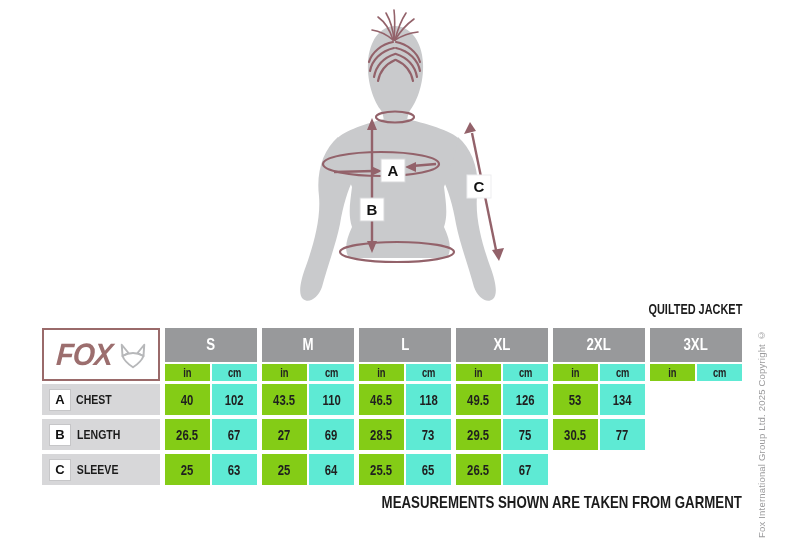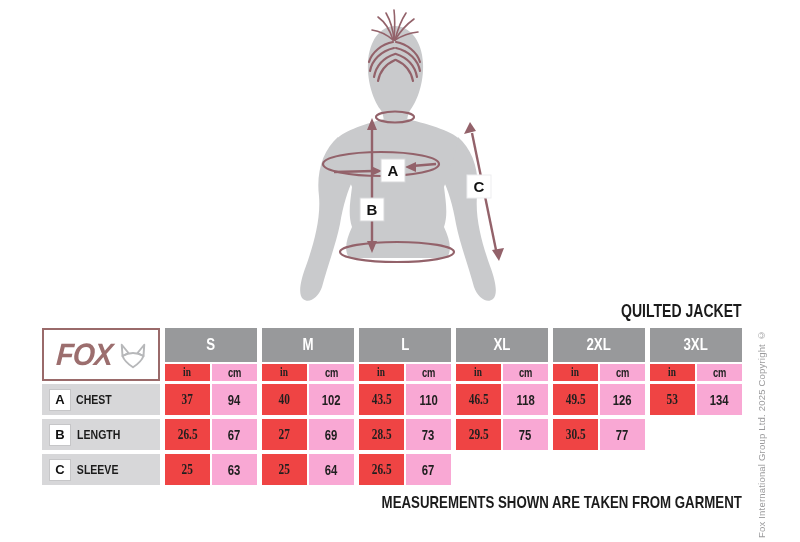--- a/index.html
+++ b/index.html
@@ -11,21 +11,21 @@
   
   .figure-svg { position:absolute; left:0; top:0; }
 
   
   .cnd  { display:inline-block; transform:scaleX(0.78); transform-origin:50% 50%; white-space:nowrap; }
   .cnd-r{ display:inline-block; transform:scaleX(0.78); transform-origin:100% 50%; white-space:nowrap; }
 
   
   .title {
     position:absolute; top:301px; right:58px;
-    font-size:18px; font-weight:bold; color:#1b1b1b; letter-spacing:0px; text-align:right;
+    font-size:14px; font-weight:bold; color:#1b1b1b; letter-spacing:0px; text-align:right;
   }
   .footnote {
     position:absolute; top:493px; right:58px;
     font-size:17px; font-weight:bold; color:#1b1b1b; text-align:right;
   }
 
   
   .size-table { position:absolute; left:42px; top:328px; width:700px; }
   .trow { display:flex; gap:5px; }
   .row-szhead { margin-bottom:2px; }
@@ -43,22 +43,22 @@
   .u-cell {
     width:45px; flex:0 0 45px; height:17px;
     font-weight:bold; font-size:12px; color:#222;
     display:flex; align-items:center; justify-content:center;
   }
   .v-cell {
     width:45px; flex:0 0 45px; height:31px;
     font-weight:bold; font-size:14.5px; color:#1f1f1f;
     display:flex; align-items:center; justify-content:center;
   }
-  .bg-in { background:#ef4444;font-family:Liberation Serif, serif; }
-  .bg-cm { background:#f9a8d4; }
+  .bg-in { background:#84cc16; }
+  .bg-cm { background:#5eead4; }
 
   .lbl-cell {
     height:31px; background:#d7d7d9;
     display:flex; align-items:center;
   }
   .key-box {
     width:22px; height:22px; margin-left:7px; background:#fff;
     border:1px solid #c6c6c8; color:#111;
     font-weight:bold; font-size:13px;
     display:flex; align-items:center; justify-content:center;
@@ -258,28 +258,20 @@
       </div>
     </div>
 
     <div class="trow row-data">
       <div class="lbl-col lbl-cell">
         <div class="key-box">A</div>
         <div class="lbl-name"><span class="cnd">CHEST</span></div>
       </div>
       <div class="grp">
         <div class="v-cell bg-in">
-            <span class="cnd">37</span>
-          </div>
-        <div class="v-cell bg-cm">
-            <span class="cnd">94</span>
-          </div>
-      </div>
-      <div class="grp">
-        <div class="v-cell bg-in">
             <span class="cnd">40</span>
           </div>
         <div class="v-cell bg-cm">
             <span class="cnd">102</span>
           </div>
       </div>
       <div class="grp">
         <div class="v-cell bg-in">
             <span class="cnd">43.5</span>
           </div>
@@ -372,20 +364,28 @@
         <div class="v-cell bg-cm">
             <span class="cnd">63</span>
           </div>
       </div>
       <div class="grp">
         <div class="v-cell bg-in">
             <span class="cnd">25</span>
           </div>
         <div class="v-cell bg-cm">
             <span class="cnd">64</span>
+          </div>
+      </div>
+      <div class="grp">
+        <div class="v-cell bg-in">
+            <span class="cnd">25.5</span>
+          </div>
+        <div class="v-cell bg-cm">
+            <span class="cnd">65</span>
           </div>
       </div>
       <div class="grp">
         <div class="v-cell bg-in">
             <span class="cnd">26.5</span>
           </div>
         <div class="v-cell bg-cm">
             <span class="cnd">67</span>
           </div>
       </div>

